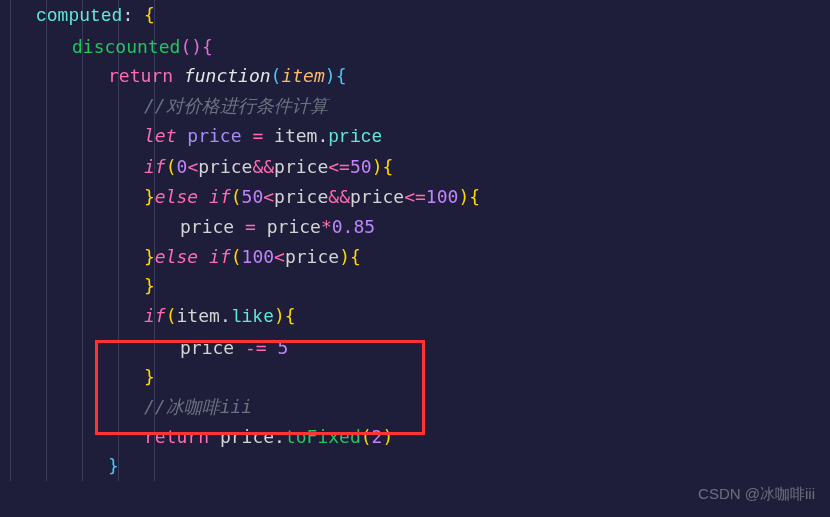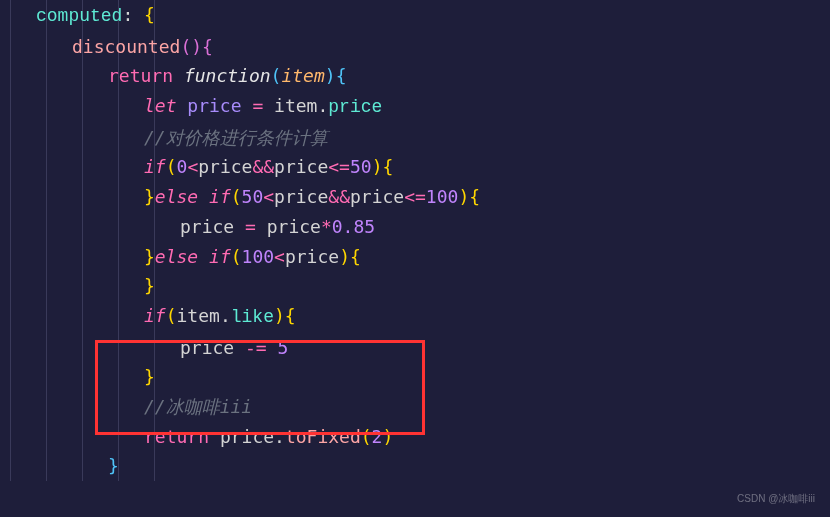--- a/index.html
+++ b/index.html
@@ -15,42 +15,42 @@
       overflow: hidden;
       position: relative;
     }
     .line { white-space: pre; position: relative; }
     .function-kw { color: #e5e5e5; font-style: italic; }
     .return-kw { color: #ff6bb3; }
     .let-kw { color: #ff6bb3; font-style: italic; }
     .if-kw { color: #ff6bb3; font-style: italic; }
     .else-kw { color: #ff6bb3; font-style: italic; }
     .property { color: #5eead4; font-family: Liberation Mono, monospace; }
-    .method-name { color: #fca5a5; }
+    .method-name { color: #22c55e; }
     .param { color: #ffb86c; font-style: italic; }
     .variable { color: #a78bfa; }
     .identifier { color: #d4d4d4; }
     .comment { color: #6b7280; font-style: italic; }
     .number { color: #c084fc; }
     .brace { color: #ffd700; }
     .brace2 { color: #da70d6; }
     .brace3 { color: #4fc3f7; }
     .operator { color: #ff6bb3; }
     .dot { color: #d4d4d4; }
     .highlight-box {
       position: absolute;
       border: 3px solid #ff3333;
       pointer-events: none;
     }
     .watermark {
       position: absolute;
       bottom: 10px;
       right: 15px;
       color: rgba(255,255,255,0.35);
-      font-size: 10px;
+      font-size: 15px;
       font-family: sans-serif;
     }
     .pad { display: inline-block; }
     .p1 { width: 36px; }
     .p2 { width: 72px; }
     .p3 { width: 108px; }
     .p4 { width: 144px; }
     .p5 { width: 180px; }
     .guide {
       position: absolute;
@@ -70,23 +70,23 @@
   <div class="guide" style="left:82px"></div>
   <div class="guide" style="left:118px"></div>
   <div class="guide" style="left:154px"></div>
 
   <div class="line"><span class="pad p1"></span><span class="property">computed</span><span class="identifier">:</span> <span class="brace">{</span></div>
 
   <div class="line"><span class="pad p2"></span><span class="method-name">discounted</span><span class="brace2">()</span><span class="brace2">{</span></div>
 
   <div class="line"><span class="pad p3"></span><span class="return-kw">return</span> <span class="function-kw">function</span><span class="brace3">(</span><span class="param">item</span><span class="brace3">)</span><span class="brace3">{</span></div>
 
+  <div class="line"><span class="pad p4"></span><span class="comment">//对价格进行条件计算</span></div>
+
   <div class="line"><span class="pad p4"></span><span class="let-kw">let</span> <span class="variable">price</span> <span class="operator">=</span> <span class="identifier">item</span><span class="dot">.</span><span class="property">price</span></div>
-
-  <div class="line"><span class="pad p4"></span><span class="comment">//对价格进行条件计算</span></div>
 
   <div class="line"><span class="pad p4"></span><span class="if-kw">if</span><span class="brace">(</span><span class="number">0</span><span class="operator">&lt;</span><span class="identifier">price</span><span class="operator">&amp;&amp;</span><span class="identifier">price</span><span class="operator">&lt;=</span><span class="number">50</span><span class="brace">)</span><span class="brace">{</span></div>
 
 
   <div class="line"><span class="pad p4"></span><span class="brace">}</span><span class="else-kw">else</span> <span class="if-kw">if</span><span class="brace">(</span><span class="number">50</span><span class="operator">&lt;</span><span class="identifier">price</span><span class="operator">&amp;&amp;</span><span class="identifier">price</span><span class="operator">&lt;=</span><span class="number">100</span><span class="brace">)</span><span class="brace">{</span></div>
 
   <div class="line"><span class="pad p5"></span><span class="identifier">price</span> <span class="operator">=</span> <span class="identifier">price</span><span class="operator">*</span><span class="number">0.85</span></div>
 
   <div class="line"><span class="pad p4"></span><span class="brace">}</span><span class="else-kw">else</span> <span class="if-kw">if</span><span class="brace">(</span><span class="number">100</span><span class="operator">&lt;</span><span class="identifier">price</span><span class="brace">)</span><span class="brace">{</span></div>
 

